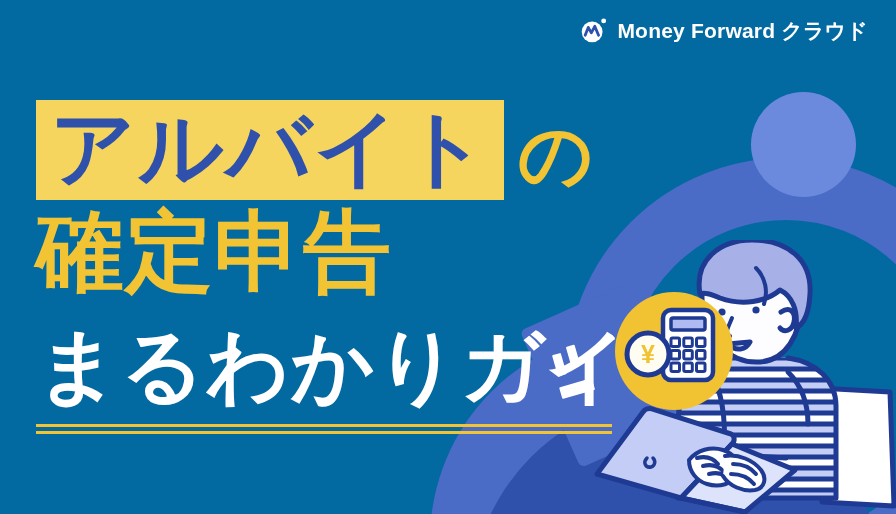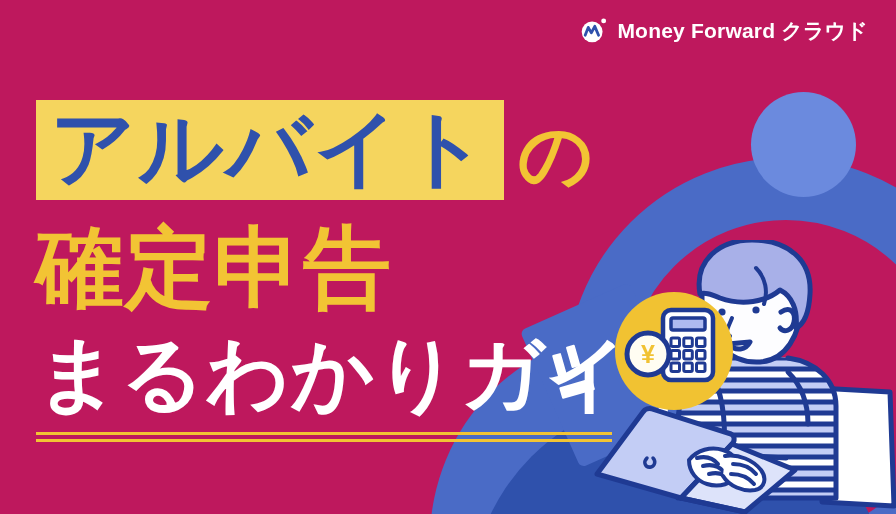--- a/index.html
+++ b/index.html
@@ -7,21 +7,21 @@
     margin: 0;
     padding: 0;
     background: #1a1a1a;
   }
 
   #banner {
     position: relative;
     width: 896px;
     height: 514px;
     overflow: hidden;
-    background: #be185d;
+    background: #0369a1;
     font-family: "Liberation Sans", "DejaVu Sans", sans-serif;
     user-select: none;
   }
 
   
   .bg-layer {
     position: absolute;
     inset: 0;
     overflow: hidden;
     pointer-events: none;
@@ -151,23 +151,23 @@
   .no-char {
     color: #f2c434;
     font-size: 74px;
     font-weight: bold;
     line-height: 1;
     margin-left: 14px;
     padding-bottom: 8px;
   }
 
   .line2 {
-    margin-top: 16px;
+    margin-top: 8px;
     height: 104px;
-    align-items: center;
+    align-items: flex-start;
   }
 
   .line2 .txt {
     color: #f2c434;
     font-size: 88px;
     font-weight: bold;
     line-height: 1;
     letter-spacing: 1px;
   }
 

